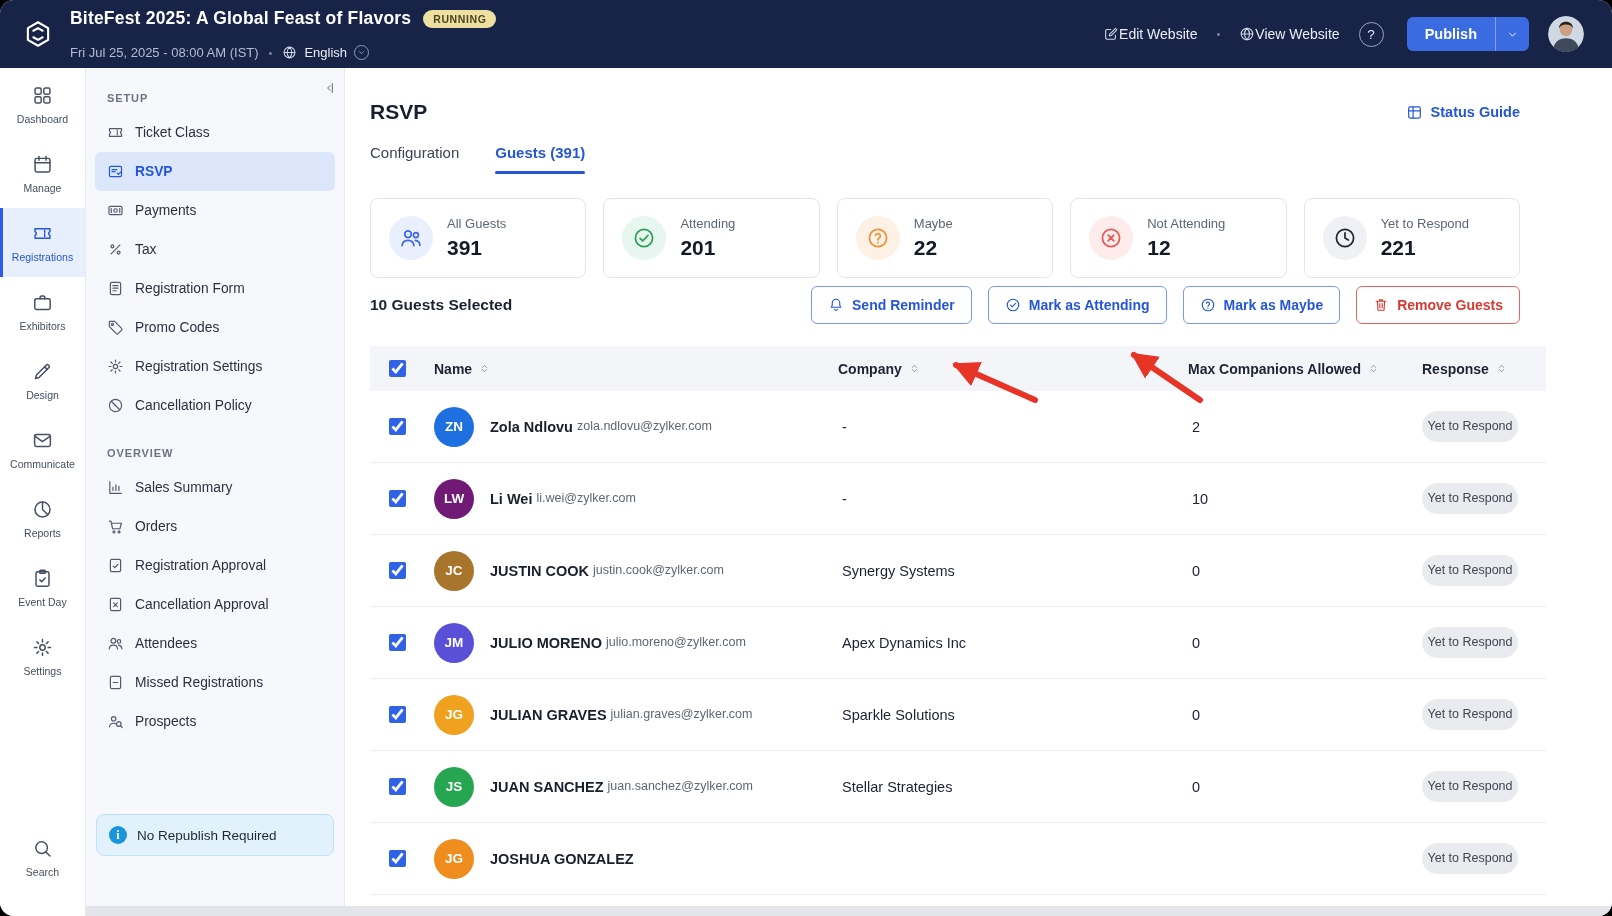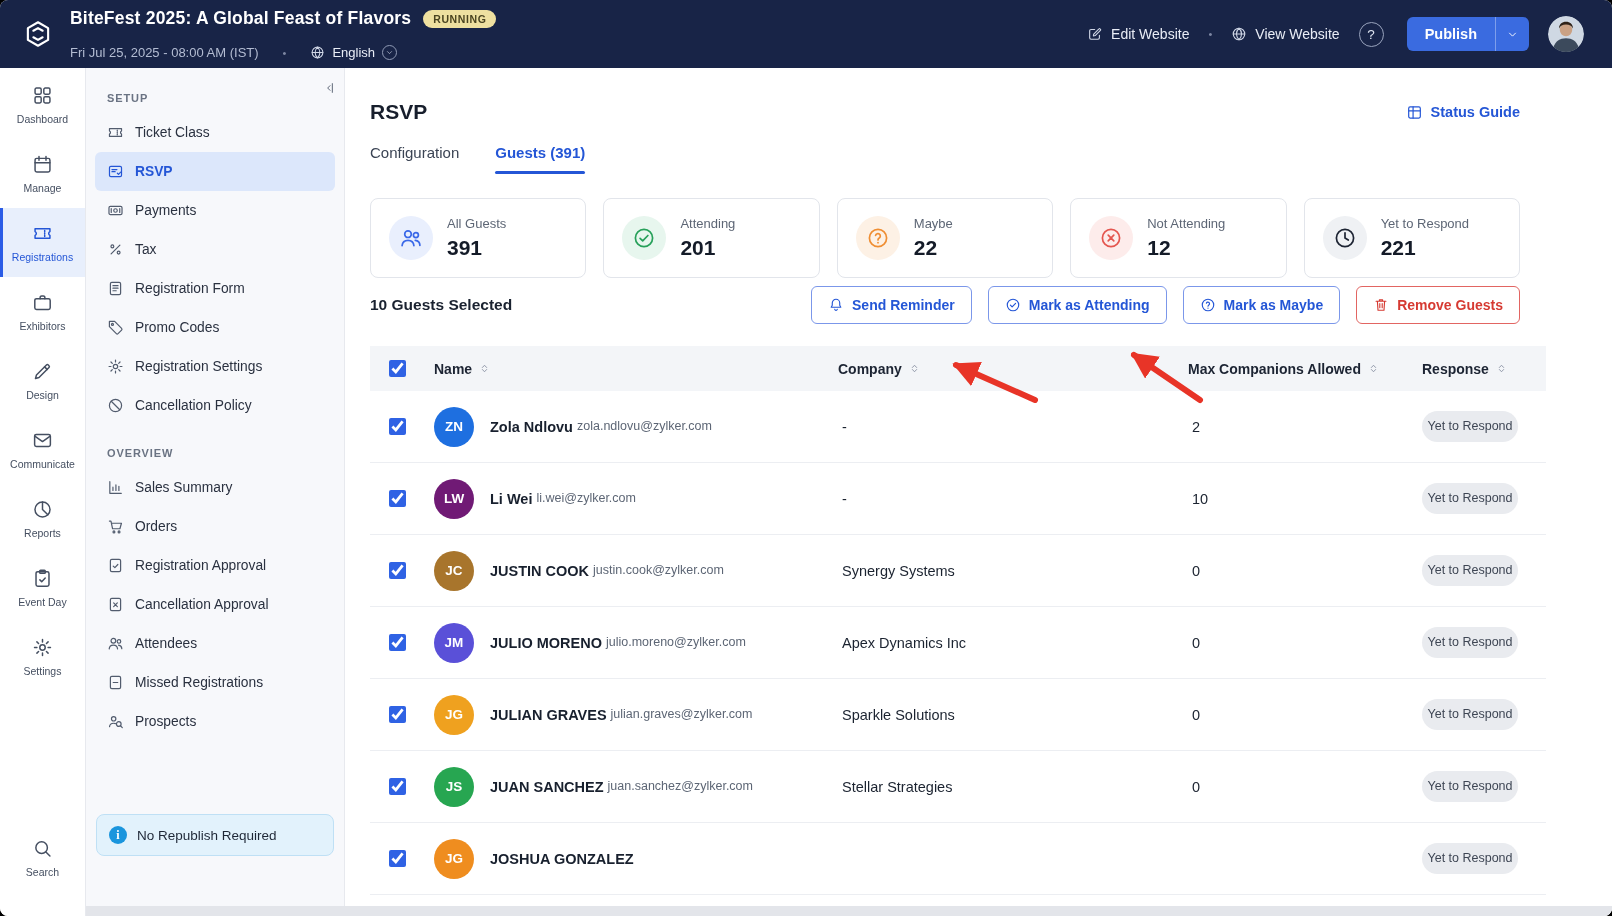--- a/index.html
+++ b/index.html
@@ -1,37 +1,37 @@
 <!DOCTYPE html>
 <html><head>
 <meta charset="utf-8">
 <style>
   *{box-sizing:border-box;margin:0;padding:0}
   html,body{background:#000}
   body{font-family:"Liberation Sans",sans-serif;width:1612px;height:916px;overflow:hidden}
-  .window{position:relative;width:1612px;height:916px;border-radius:8px;overflow:hidden;background:#fff}
+  .window{position:relative;width:1612px;height:916px;border-radius:14px;overflow:hidden;background:#fff}
 
   
   svg.ic{fill:none;stroke:currentColor;stroke-width:1.7;stroke-linecap:round;stroke-linejoin:round;flex:none}
 
   
   .topbar{height:68px;background:#182447;display:flex;align-items:center;padding:0 28px 0 20px;color:#fff}
   .tb-left{display:flex;align-items:center;gap:14px;min-width:0}
   .logo{width:36px;height:36px;display:flex;align-items:center;justify-content:center;color:#fff;cursor:pointer}
   .tb-row1{display:flex;align-items:center;gap:12px}
   .tb-title{font-size:17.5px;font-weight:700;letter-spacing:.2px}
   .badge{background:#eee0a0;color:#4a4420;font-size:10.5px;font-weight:700;letter-spacing:.6px;padding:3px 10px;border-radius:10px}
-  .tb-row2{display:flex;align-items:center;gap:24px;margin-top:16px;font-size:13px;color:#b3bcd2}
+  .tb-row2{display:flex;align-items:center;gap:10px;margin-top:16px;font-size:13px;color:#b3bcd2}
   .hdot{color:#7d87a3;font-size:11px}
   .lang{display:flex;align-items:center;gap:7px;color:#e9edf6;cursor:pointer}
   .lang svg{width:15px;height:15px;color:#cfd6e6}
   .lang-caret{width:15px;height:15px;border:1.2px solid #8f9ab5;border-radius:50%;display:flex;align-items:center;justify-content:center}
   .lang-caret svg{width:9px;height:9px}
   .tb-right{margin-left:auto;display:flex;align-items:center;gap:19px}
-  .tb-link{display:flex;align-items:center;gap:8px;font-size:14px;color:#e9edf6;cursor:pointer;white-space:nowrap}
+  .tb-link{display:flex;align-items:center;font-size:14px;color:#e9edf6;cursor:pointer;white-space:nowrap}
   .tb-link svg{width:16px;height:16px;color:#cfd6e6}
   .help{width:25px;height:25px;border-radius:50%;border:1.4px solid #98a3bd;display:flex;align-items:center;justify-content:center;font-size:13.5px;color:#dfe5f2;cursor:pointer}
   .publish{display:flex;align-items:stretch;background:#3a6be0;border-radius:6px;overflow:hidden;color:#fff;font-size:14.5px;font-weight:700;cursor:pointer;margin-left:4px}
   .publish-main{padding:9px 18px}
   .publish-caret{display:flex;align-items:center;padding:0 10px;border-left:1px solid rgba(255,255,255,.35)}
   .publish-caret svg{width:13px;height:13px}
   .avatar{width:36px;height:36px;border-radius:50%;overflow:hidden;cursor:pointer;flex:none}
 
   
   .app-body{display:flex;height:848px}

